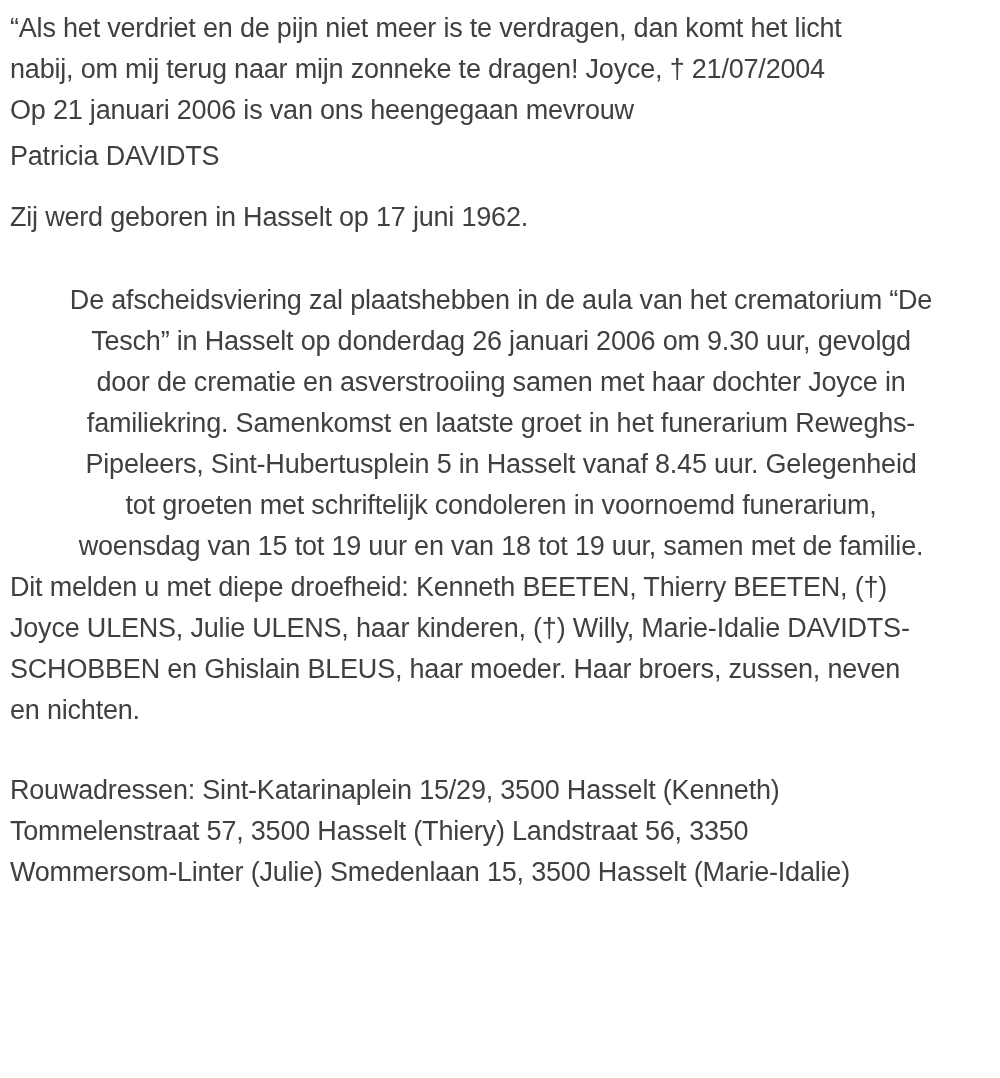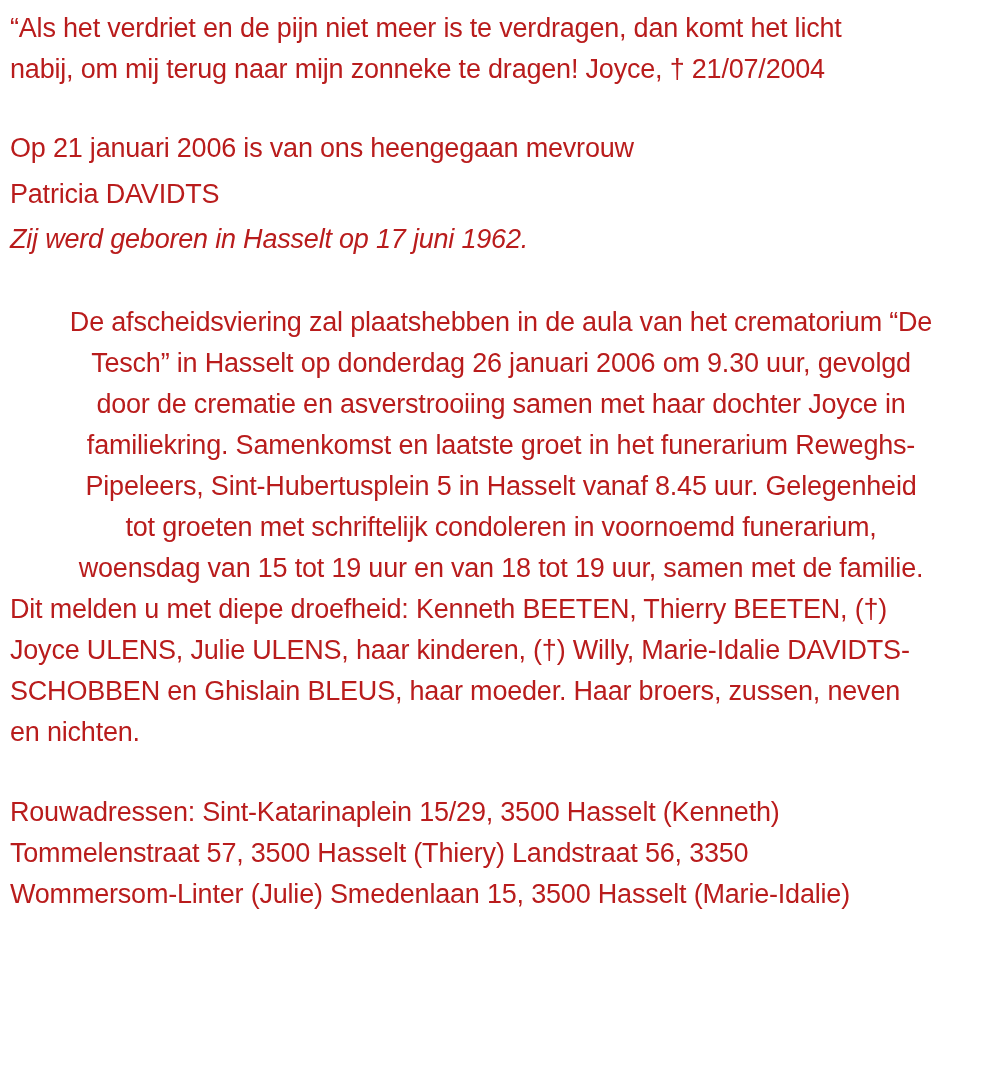--- a/index.html
+++ b/index.html
@@ -6,34 +6,34 @@
     margin: 0;
     padding: 0;
     background: #ffffff;
   }
   .page {
     width: 1000px;
     height: 1078px;
     box-sizing: border-box;
     padding: 8px 8px 0 10px;
     background: #ffffff;
-    color: #b91c1c;
+    color: #404040;
     font-family: "Liberation Sans", sans-serif;
     font-size: 27px;
     line-height: 41px;
     overflow: hidden;
   }
   .page p {
     margin: 0;
     white-space: pre-line;
     letter-spacing: -0.2px;
   }
-  p.intro        { margin-top: 38px; }
+  p.intro        { }
   p.name         { margin-top: 5px; font-weight: 400; }
-  p.birth        { margin-top: 4px; font-style: italic; }
+  p.birth        { margin-top: 20px; }
   p.ceremony     { margin-top: 42px; text-align: center; }
   p.notice       { }
   p.addresses    { margin-top: 39px; }
   p.closing      { margin-top: 36px; }
 </style>
 </head>
 <body>
 
 <div class="page">
   <p class="quote">“Als het verdriet en de pijn niet meer is te verdragen, dan komt het licht

